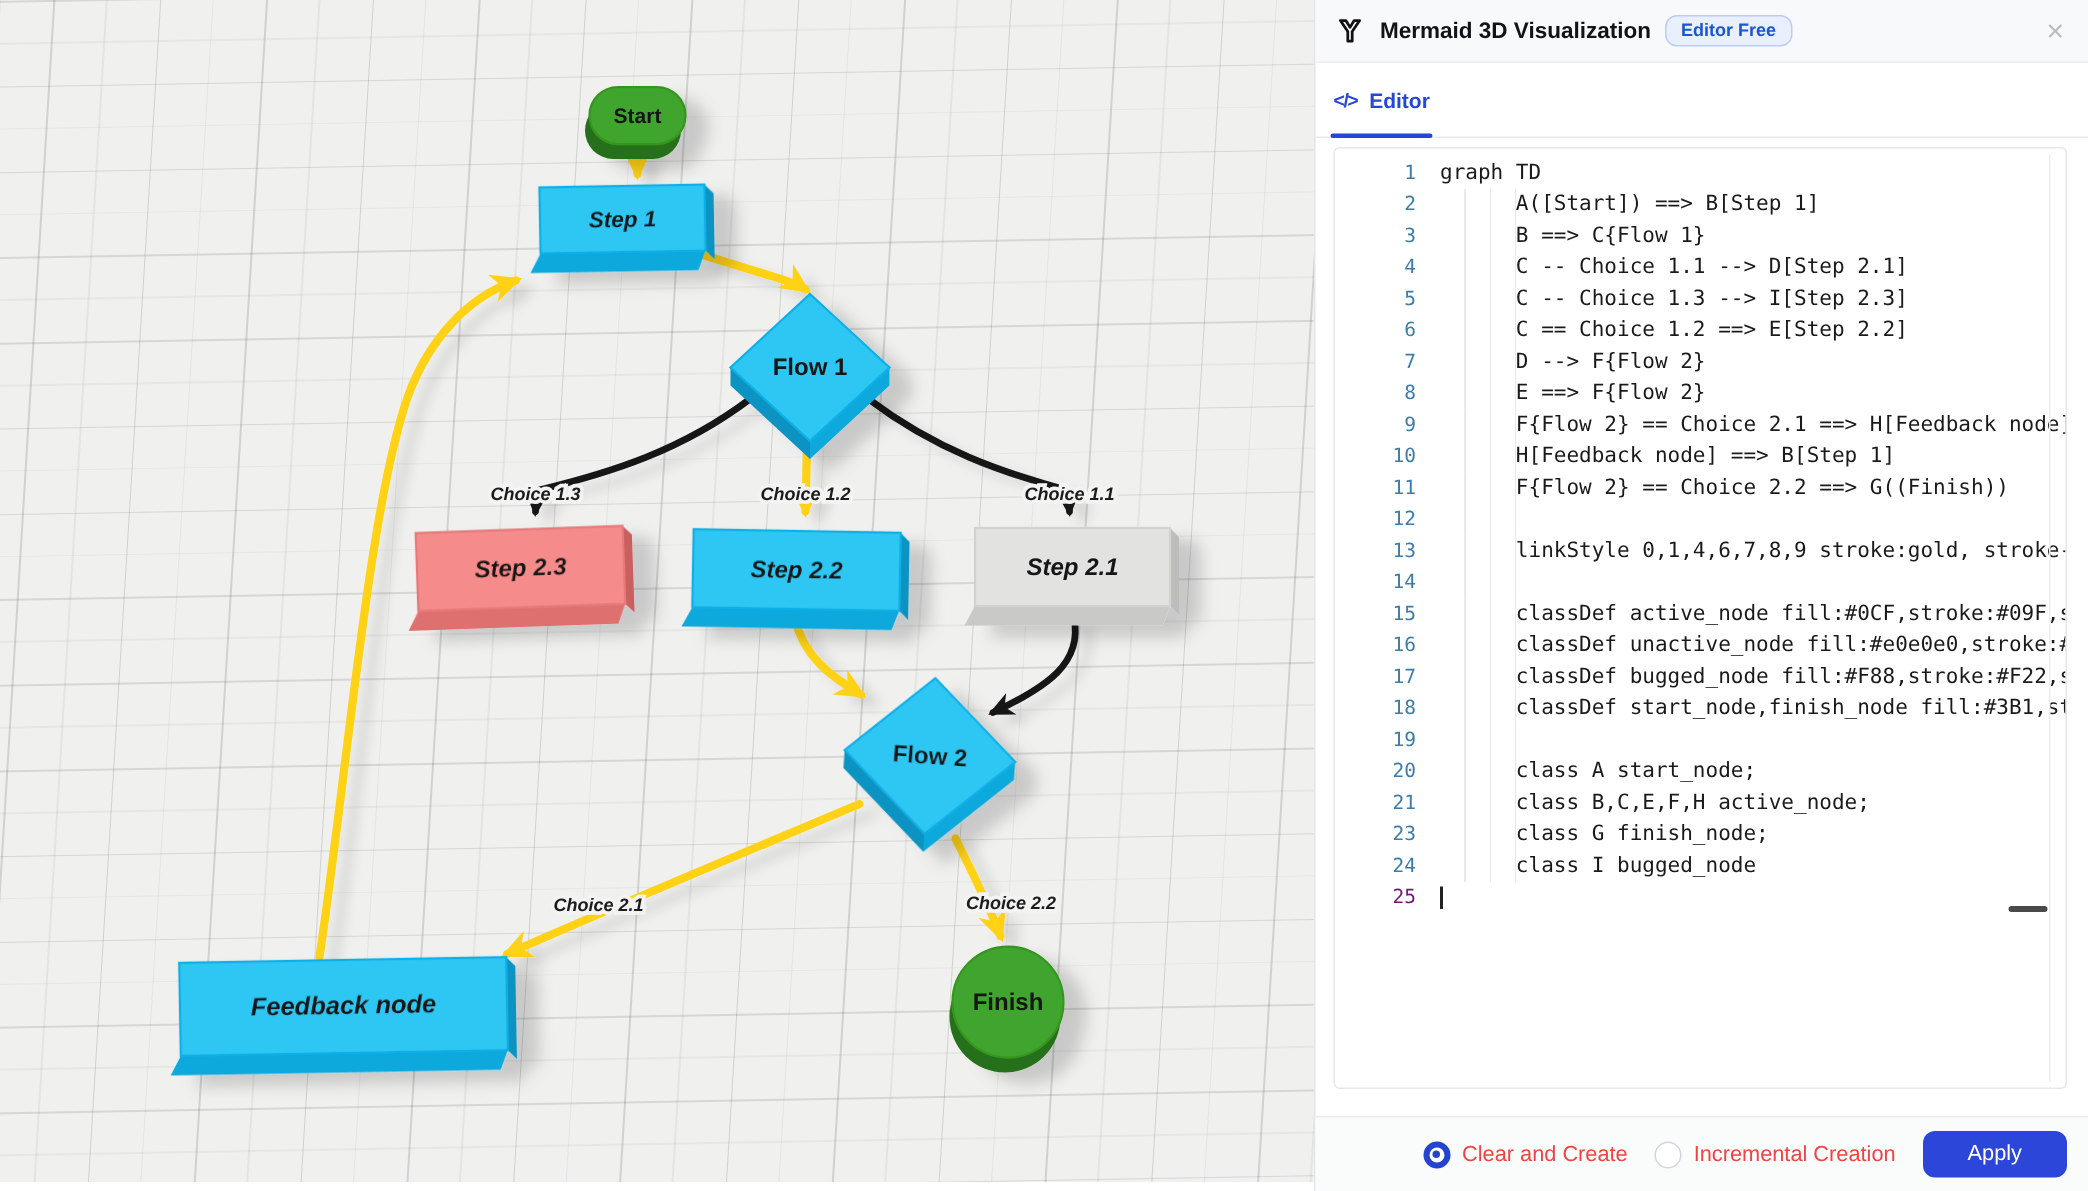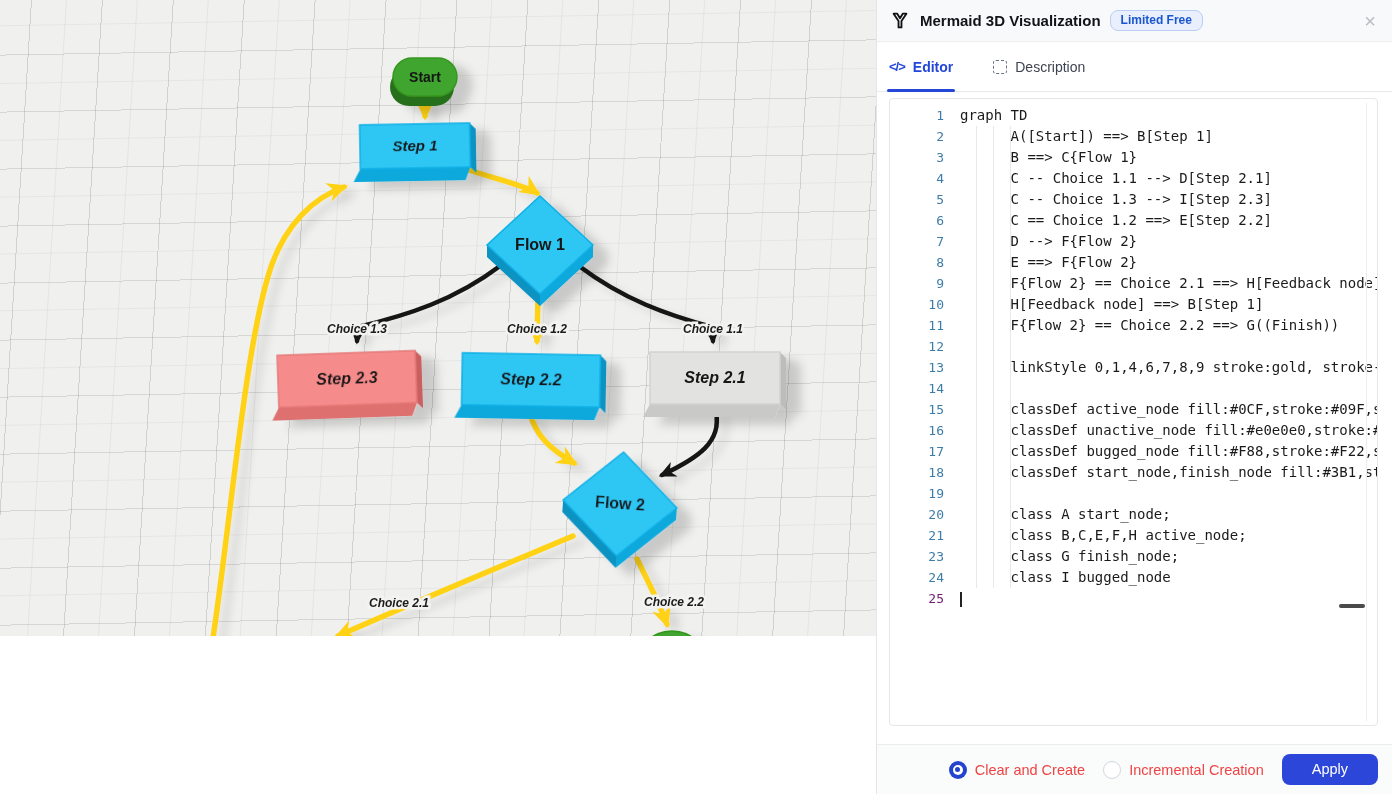--- a/index.html
+++ b/index.html
@@ -3,21 +3,21 @@
 <meta charset="utf-8">
 <style>
   * { box-sizing: border-box; }
   html,body { margin:0; padding:0; background:#ddd; }
   .app {
     position:relative; width:1392px; height:794px; overflow:hidden;
     font-family:"Liberation Sans", sans-serif; background:#fff;
   }
   
   .canvas {
-    position:absolute; left:0; top:0; width:876px; height:636px;
+    position:absolute; left:0; top:0; width:876px; height:788px;
     background:#f0f0ef; overflow:hidden;
   }
   .grid {
     position:absolute; left:-15%; top:-15%; width:130%; height:130%;
     background-image:
       repeating-linear-gradient(90deg, rgba(0,0,0,0.13) 0 1px, transparent 1px 71px),
       repeating-linear-gradient(90deg, rgba(0,0,0,0.05) 0 1px, transparent 1px 71px),
       repeating-linear-gradient(0deg,  rgba(0,0,0,0.11) 0 1px, transparent 1px 57px),
       repeating-linear-gradient(0deg,  rgba(0,0,0,0.045) 0 1px, transparent 1px 57px);
     background-position: 0 0, 35px 0, 0 0, 0 28px;
@@ -212,32 +212,28 @@
       </svg>
   </div>
 
   <aside class="panel">
 
     <div class="p-header">
       <svg width="22" height="22" viewBox="0 0 24 24">
         <path d="M5,4 L9,4 L12,9 L15,4 L19,4 L13.6,12 L13.6,19 L10.4,19 L10.4,12 Z" fill="none" stroke="#111" stroke-width="2" stroke-linejoin="round"></path>
       </svg>
       <span class="p-title">Mermaid 3D Visualization</span>
-      <span class="badge">Limited Free</span>
+      <span class="badge">Editor Free</span>
       <button class="close-x">×</button>
     </div>
 
     <div class="tabs">
       <button class="tab active">
         <span class="code-glyph">&lt;/&gt;</span>
         <span>Editor</span>
-      </button>
-      <button class="tab">
-        <span class="dash-sq"></span>
-        <span>Description</span>
       </button>
     </div>
 
     <div class="editor">
       <div id="code-lines">
           <div class="cl">
             <span class="ln">1</span>
             <pre class="ct">graph TD</pre>
           </div>
           <div class="cl">

